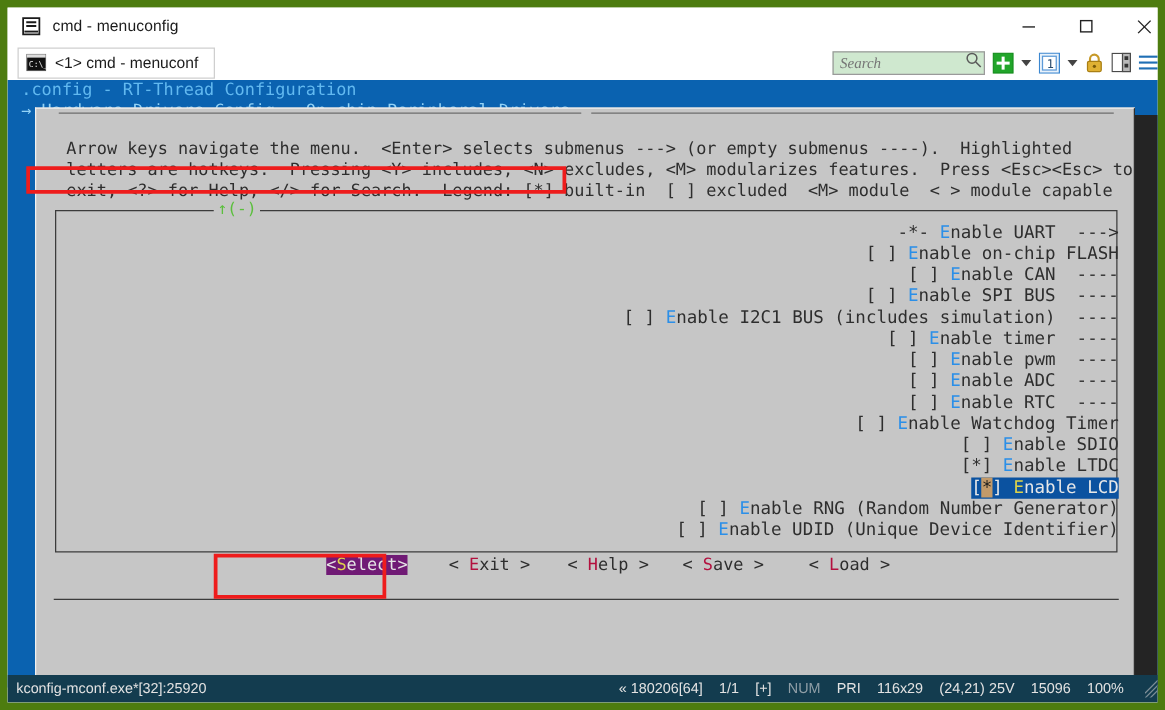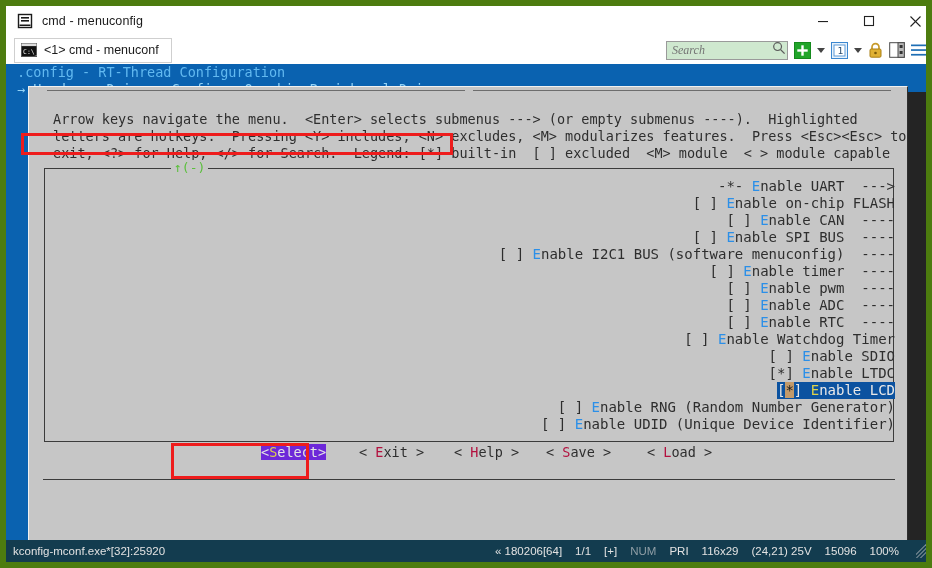--- a/index.html
+++ b/index.html
@@ -235,21 +235,21 @@
     align-items: center;
     font-size: 13.5px;
     white-space: pre;
   }
   .btn {
     color: #2e2e2e;
     white-space: pre;
   }
   .btn .bhk { color: #b3103e; }
   .btn.sel {
-    background: #6d28d9;
+    background: #701a75;
     color: #e4e4e4;
   }
   .btn.sel .bhk { color: #ddd24a; }
 
   .dlg-bottom-rule {
     position: absolute;
     left: 14px; top: 392px;
     width: 852px; height: 1px;
     background: #3b3b3b;
   }
@@ -417,21 +417,21 @@
 
       <div class="help-text mono" id="help-text"><div>Arrow keys navigate the menu.  &lt;Enter&gt; selects submenus ---&gt; (or empty submenus ----).  Highlighted</div><div>letters are hotkeys.  Pressing &lt;Y&gt; includes, &lt;N&gt; excludes, &lt;M&gt; modularizes features.  Press &lt;Esc&gt;&lt;Esc&gt; to</div><div>exit, &lt;?&gt; for Help, &lt;/&gt; for Search.  Legend: [*] built-in  [ ] excluded  &lt;M&gt; module  &lt; &gt; module capable</div></div>
 
       <div class="list-frame">
         <span class="scroll-ind mono">↑(-)</span>
         <div class="list" id="menu-list">
             <div class="row"><span>-*- </span><span class="hk">E</span><span>nable UART  ---&gt;</span></div>
             <div class="row"><span>[ ] </span><span class="hk">E</span><span>nable on-chip FLASH</span></div>
             <div class="row"><span>[ ] </span><span class="hk">E</span><span>nable CAN  ----</span></div>
             <div class="row"><span>[ ] </span><span class="hk">E</span><span>nable SPI BUS  ----</span></div>
-            <div class="row"><span>[ ] </span><span class="hk">E</span><span>nable I2C1 BUS (software menuconfig)  ----</span></div>
+            <div class="row"><span>[ ] </span><span class="hk">E</span><span>nable I2C1 BUS (includes simulation)  ----</span></div>
             <div class="row"><span>[ ] </span><span class="hk">E</span><span>nable timer  ----</span></div>
             <div class="row"><span>[ ] </span><span class="hk">E</span><span>nable pwm  ----</span></div>
             <div class="row"><span>[ ] </span><span class="hk">E</span><span>nable ADC  ----</span></div>
             <div class="row"><span>[ ] </span><span class="hk">E</span><span>nable RTC  ----</span></div>
             <div class="row"><span>[ ] </span><span class="hk">E</span><span>nable Watchdog Timer</span></div>
             <div class="row"><span>[ ] </span><span class="hk">E</span><span>nable SDIO</span></div>
             <div class="row"><span>[*] </span><span class="hk">E</span><span>nable LTDC</span></div>
             <div class="row selected"><span class="selwrap"><span>[</span><span class="cursor">*</span><span>] </span><span class="hk">E</span><span>nable LCD</span></span></div>
             <div class="row"><span>[ ] </span><span class="hk">E</span><span>nable RNG (Random Number Generator)</span></div>
             <div class="row"><span>[ ] </span><span class="hk">E</span><span>nable UDID (Unique Device Identifier)</span></div>

